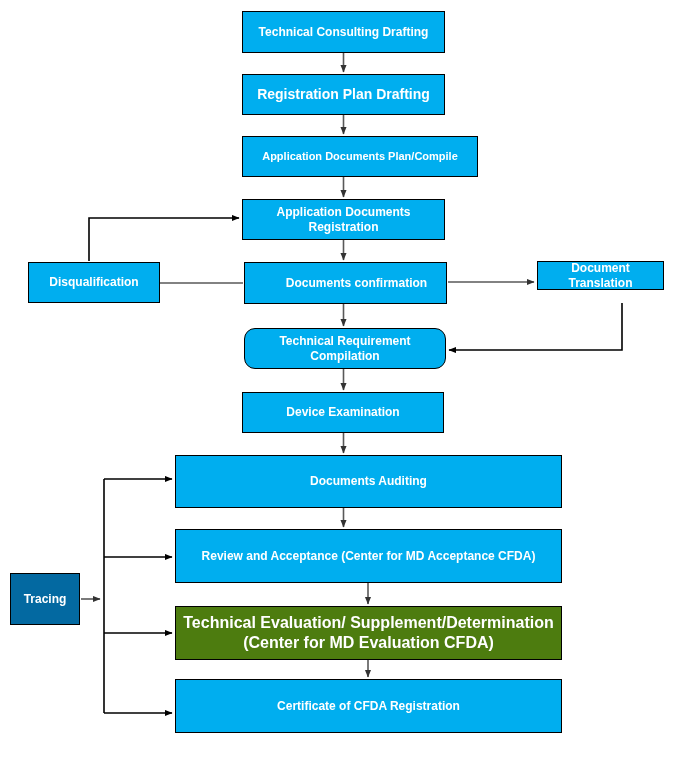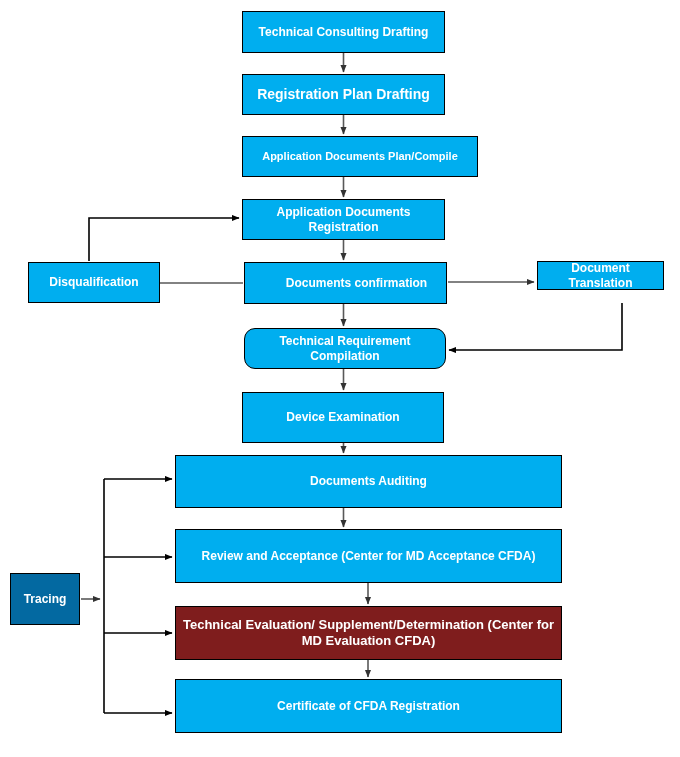--- a/index.html
+++ b/index.html
@@ -131,33 +131,33 @@
   </div>
 
   <div class="node" style="left: 537px; top: 261px; width: 127px; height: 29px; font-size: 12px; background: rgb(0, 174, 239); border-color: rgb(0, 0, 0); color: rgb(255, 255, 255);">
     <span class="lbl">Document Translation</span>
   </div>
 
   <div class="node" style="left: 244px; top: 328px; width: 202px; height: 41px; font-size: 12px; background: rgb(0, 174, 239); border-color: rgb(0, 0, 0); color: rgb(255, 255, 255); border-radius: 11px;">
     <span class="lbl">Technical Requirement Compilation</span>
   </div>
 
-  <div class="node" style="left: 242px; top: 392px; width: 202px; height: 51px; font-size: 12px; background: rgb(0, 174, 239); border-color: rgb(0, 0, 0); color: rgb(255, 255, 255);">
+  <div class="node" style="left: 242px; top: 392px; width: 202px; height: 41px; font-size: 12px; background: rgb(0, 174, 239); border-color: rgb(0, 0, 0); color: rgb(255, 255, 255);">
     <span class="lbl">Device Examination</span>
   </div>
 
   <div class="node" style="left: 175px; top: 455px; width: 387px; height: 53px; font-size: 12px; background: rgb(0, 174, 239); border-color: rgb(0, 0, 0); color: rgb(255, 255, 255);">
     <span class="lbl">Documents Auditing</span>
   </div>
 
   <div class="node" style="left: 175px; top: 529px; width: 387px; height: 54px; font-size: 12px; background: rgb(0, 174, 239); border-color: rgb(0, 0, 0); color: rgb(255, 255, 255);">
     <span class="lbl">Review and Acceptance (Center for MD Acceptance CFDA)</span>
   </div>
 
-  <div class="node" style="left: 175px; top: 606px; width: 387px; height: 54px; font-size: 13px; background: #7f1d1d; border-color: rgb(0, 0, 0); color: rgb(255, 255, 255); justify-content: center;">
+  <div class="node" style="left: 175px; top: 606px; width: 387px; height: 54px; font-size: 16px; background: #4d7c0f; border-color: rgb(0, 0, 0); color: rgb(255, 255, 255); justify-content: center;">
     <span class="lbl">Technical Evaluation/ Supplement/Determination (Center for MD Evaluation CFDA)</span>
   </div>
 
   <div class="node" style="left: 175px; top: 679px; width: 387px; height: 54px; font-size: 12px; background: rgb(0, 174, 239); border-color: rgb(0, 0, 0); color: rgb(255, 255, 255);">
     <span class="lbl">Certificate of CFDA Registration</span>
   </div>
 
   <div class="node" style="left: 10px; top: 573px; width: 70px; height: 52px; font-size: 12px; background: #0369a1; border-color: rgb(0, 0, 0); color: rgb(255, 255, 255);">
     <span class="lbl">Tracing</span>
   </div>

